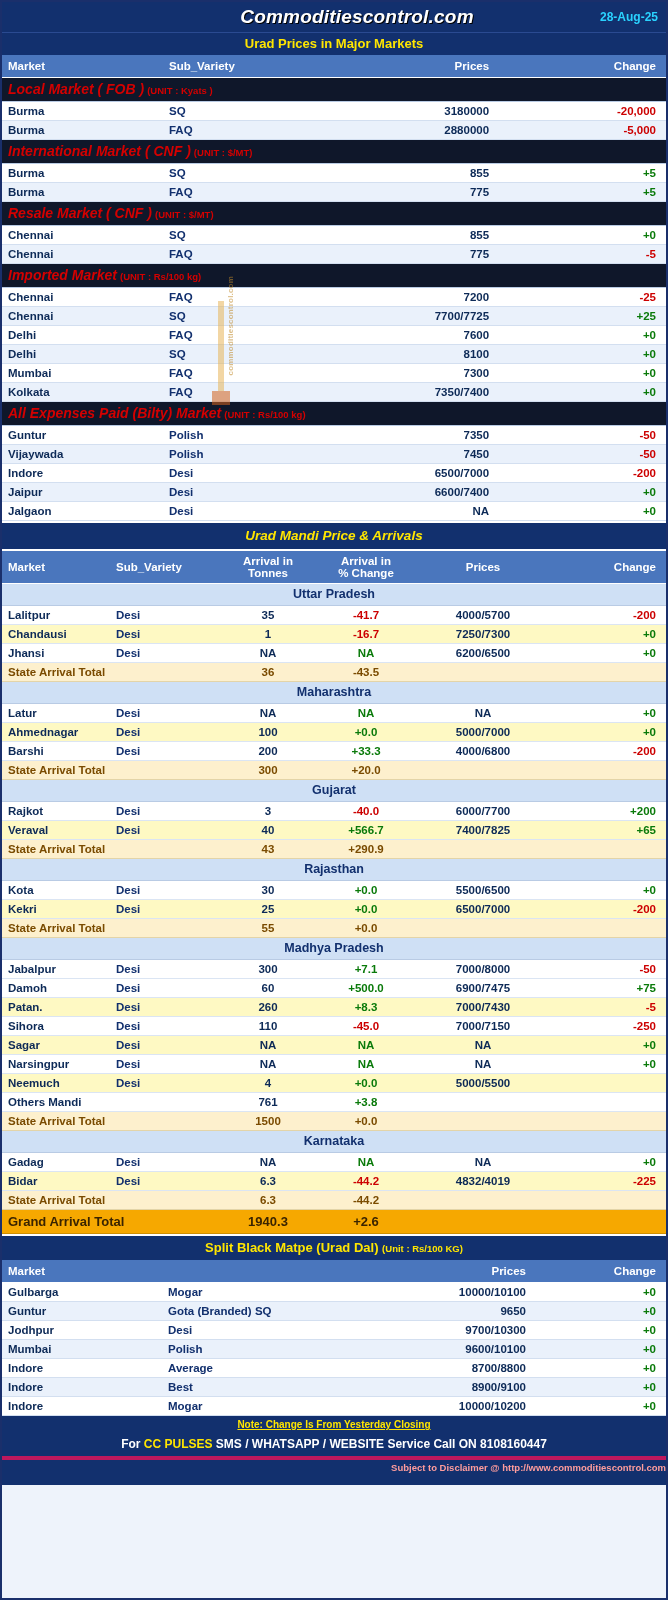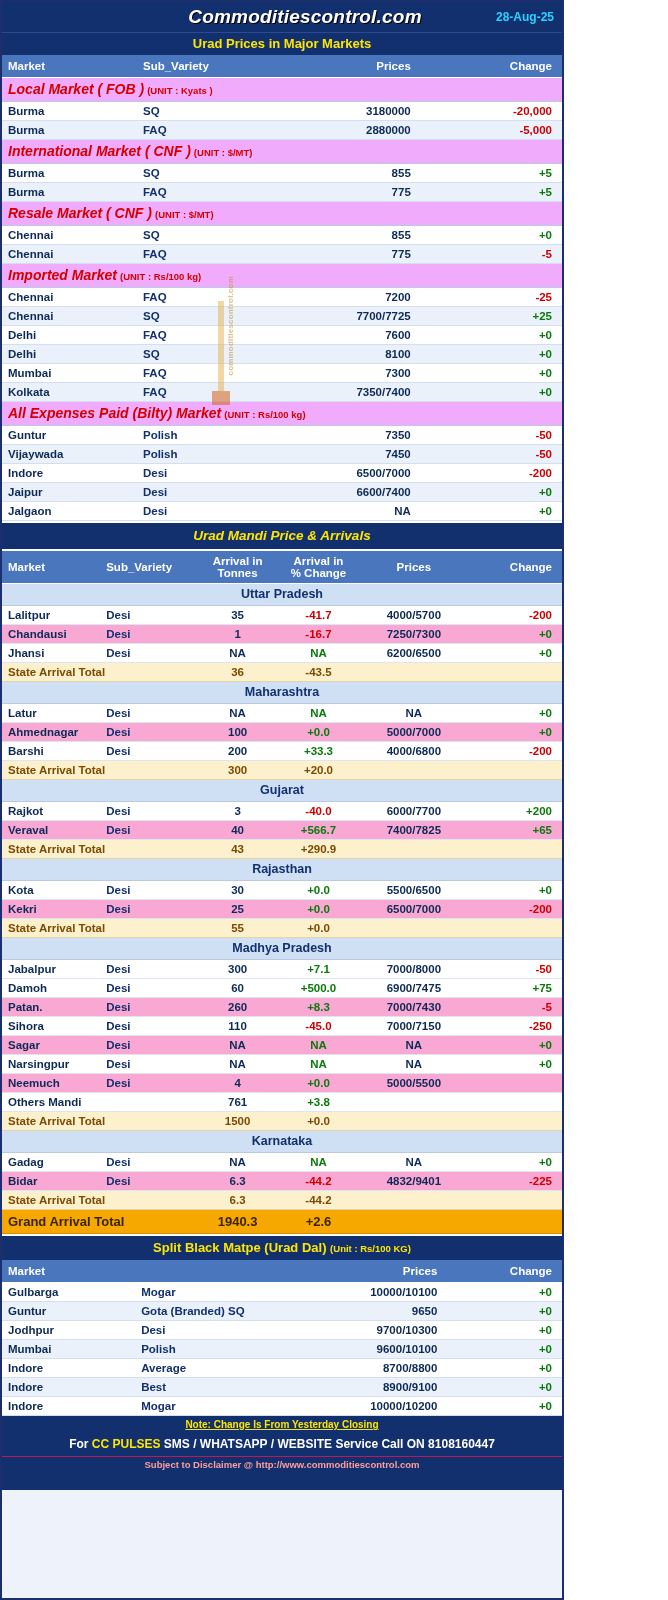--- a/index.html
+++ b/index.html
@@ -5,21 +5,21 @@
   * { box-sizing: border-box; }
   html, body { margin:0; padding:0; }
   body {
     width: 668px;
     background: #ffffff;
     font-family: "Liberation Sans", sans-serif;
     font-size: 11px;
     color: #000;
   }
   .page {
-    width: 564px;
+    width: 668px;
     min-height: 1600px;
     border: 2px solid #1a2f6b;
     background: #eef3fb;
     position: relative;
   }
   
   .topbar {
     background: #12306e;
     color: #fff;
     height: 30px;
@@ -59,21 +59,21 @@
   td, th { padding: 0; }
   .colhead td {
     background: #4a76bd;
     color: #ffffff;
     font-weight: bold;
     font-size: 11.5px;
     padding: 5px 6px;
     border-bottom: 1px solid #fff;
   }
   .sect td {
-    background: #f0abfc;
+    background: #0f172a;
     padding: 3px 6px 4px;
     border-bottom: 1px solid #b9cbe4;
   }
   .sect .s-main {
     color: #d40000;
     font-weight: bold;
     font-size: 14px;
     font-style: italic;
   }
   .sect .s-unit {
@@ -136,21 +136,21 @@
     padding: 3px 0 4px;
     border-bottom: 1px solid #b9cbe4;
   }
   .mrow td {
     font-size: 11.5px;
     font-weight: bold;
     padding: 3px 6px;
     border-bottom: 1px solid #dbe5f3;
   }
   .mrow.alt td { background: #ffffff; }
-  .mrow.norm td { background: #f9a8d4; }
+  .mrow.norm td { background: #fef9c3; }
   .c { text-align: center; }
   .total td {
     background: #fdf0cd;
     font-weight: bold;
     font-size: 11.5px;
     padding: 3px 6px;
     border-bottom: 1px solid #e3d4a8;
     color: #7a4b00;
   }
   .total .lbl { color: #7a4b00; }
@@ -186,25 +186,25 @@
     color: #ffffff;
     text-align: center;
     font-size: 12px;
     padding: 4px 0 5px;
     font-weight: bold;
   }
   .footer1 .cc { color: #ffe600; font-size: 12px; font-weight: bold; }
   .footer2 {
     background: #12306e;
     color: #ff9d9d;
-    text-align: center;
+    text-align: right;
     font-size: 9.5px;
-    padding: 2px 0 20px;
-    font-weight: bold;
-    border-top: 1px solid #be185d;
+    padding: 2px 0 12px;
+    font-weight: bold;
+    border-top: 4px solid #be185d;
   }
   
   .watermark {
     position: absolute;
     left: 208px;
     top: 297px;
     width: 36px;
     height: 110px;
     opacity: .55;
     pointer-events: none;
@@ -648,21 +648,21 @@
         <td class="c name">NA</td>
         <td class="c na">NA</td>
         <td class="c name">NA</td>
         <td class="chg flat">+0</td>
       </tr>
       <tr class="mrow norm">
         <td class="name">Bidar</td>
         <td class="sub">Desi</td>
         <td class="c name">6.3</td>
         <td class="c down">-44.2</td>
-        <td class="c name">4832/9401</td>
+        <td class="c name">4832/4019</td>
         <td class="chg down">-225</td>
       </tr>
       <tr class="total">
         <td colspan="2" class="lbl">State Arrival Total</td>
         <td class="c">6.3</td>
         <td class="c down">-44.2</td>
         <td></td>
           <td></td>
       </tr>
 

